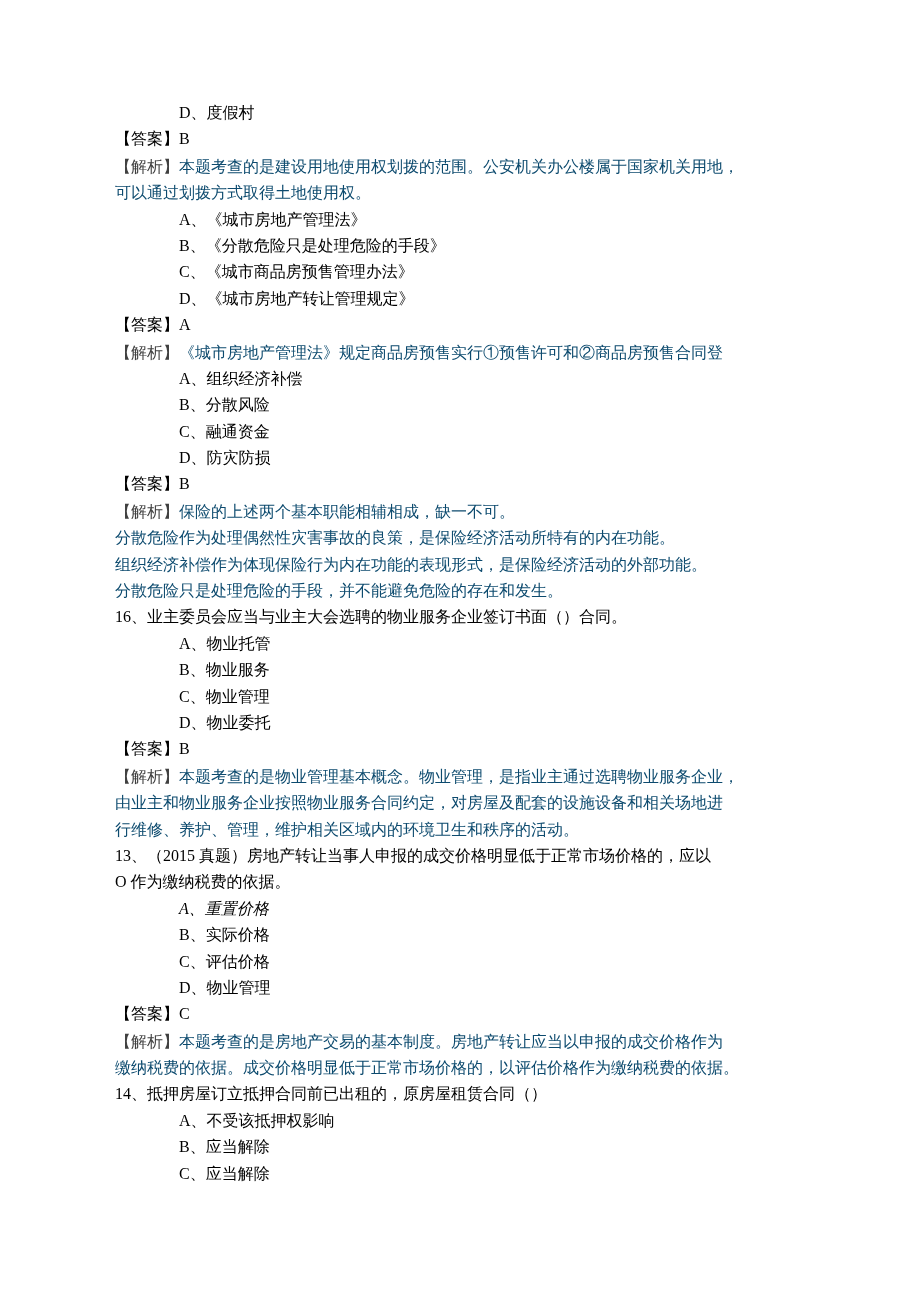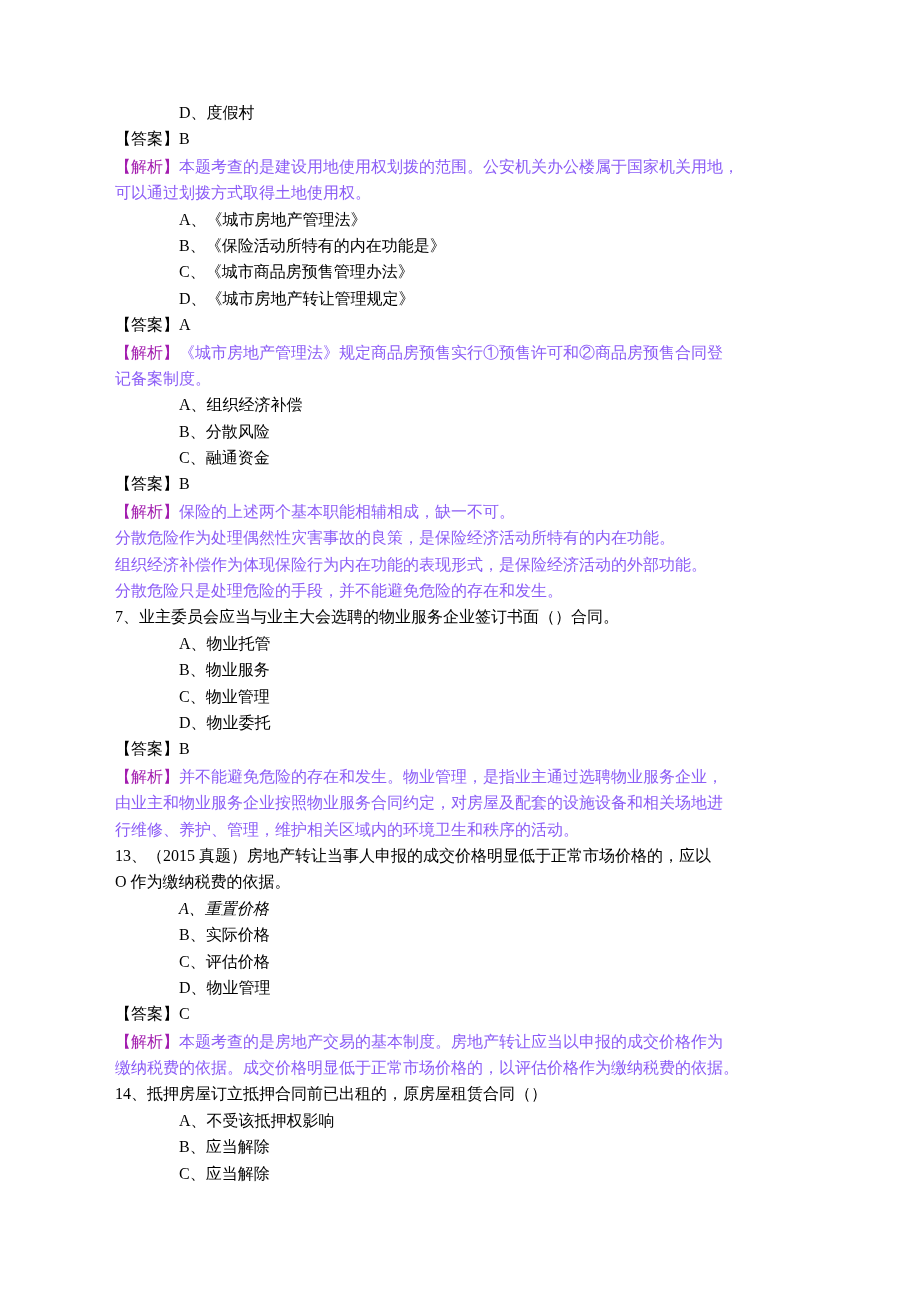--- a/index.html
+++ b/index.html
@@ -29,63 +29,63 @@
     font-style: italic;
   }
   .answer-label {
     color: #000000;
     font-family: Liberation Mono, monospace;
   }
   .answer-val {
     color: #000000;
   }
   .jiexi-label {
-    color: #a21caf;
+    color: #404040;
   }
   .jiexi-text {
-    color: #8b5cf6;
+    color: #0c4a6e;
   }
   .q-text {
     color: #000000;
   }
 </style>
 </head>
 <body>
 
 <div class="page">
 
   <p class="line indent-opt">D、度假村</p>
   <p class="line"><span class="answer-label">【答案】</span><span class="answer-val">B</span></p>
   <p class="line"><span class="jiexi-label">【解析】</span><span class="jiexi-text">本题考查的是建设用地使用权划拨的范围。公安机关办公楼属于国家机关用地，</span></p>
   <p class="line jiexi-text">可以通过划拨方式取得土地使用权。</p>
 
   <p class="line indent-opt">A、《城市房地产管理法》</p>
-  <p class="line indent-opt">B、《保险活动所特有的内在功能是》</p>
+  <p class="line indent-opt">B、《分散危险只是处理危险的手段》</p>
   <p class="line indent-opt">C、《城市商品房预售管理办法》</p>
   <p class="line indent-opt">D、《城市房地产转让管理规定》</p>
   <p class="line"><span class="answer-label">【答案】</span><span class="answer-val">A</span></p>
   <p class="line"><span class="jiexi-label">【解析】</span><span class="jiexi-text">《城市房地产管理法》规定商品房预售实行①预售许可和②商品房预售合同登</span></p>
-  <p class="line jiexi-text">记备案制度。</p>
 
   <p class="line indent-opt">A、组织经济补偿</p>
   <p class="line indent-opt">B、分散风险</p>
   <p class="line indent-opt">C、融通资金</p>
+  <p class="line indent-opt">D、防灾防损</p>
   <p class="line"><span class="answer-label">【答案】</span><span class="answer-val">B</span></p>
   <p class="line"><span class="jiexi-label">【解析】</span><span class="jiexi-text">保险的上述两个基本职能相辅相成，缺一不可。</span></p>
   <p class="line jiexi-text">分散危险作为处理偶然性灾害事故的良策，是保险经济活动所特有的内在功能。</p>
   <p class="line jiexi-text">组织经济补偿作为体现保险行为内在功能的表现形式，是保险经济活动的外部功能。</p>
   <p class="line jiexi-text">分散危险只是处理危险的手段，并不能避免危险的存在和发生。</p>
 
-  <p class="line q-text">7、业主委员会应当与业主大会选聘的物业服务企业签订书面（）合同。</p>
+  <p class="line q-text">16、业主委员会应当与业主大会选聘的物业服务企业签订书面（）合同。</p>
   <p class="line indent-opt">A、物业托管</p>
   <p class="line indent-opt">B、物业服务</p>
   <p class="line indent-opt">C、物业管理</p>
   <p class="line indent-opt">D、物业委托</p>
   <p class="line"><span class="answer-label">【答案】</span><span class="answer-val">B</span></p>
-  <p class="line"><span class="jiexi-label">【解析】</span><span class="jiexi-text">并不能避免危险的存在和发生。物业管理，是指业主通过选聘物业服务企业，</span></p>
+  <p class="line"><span class="jiexi-label">【解析】</span><span class="jiexi-text">本题考查的是物业管理基本概念。物业管理，是指业主通过选聘物业服务企业，</span></p>
   <p class="line jiexi-text">由业主和物业服务企业按照物业服务合同约定，对房屋及配套的设施设备和相关场地进</p>
   <p class="line jiexi-text">行维修、养护、管理，维护相关区域内的环境卫生和秩序的活动。</p>
 
   <p class="line q-text">13、（2015 真题）房地产转让当事人申报的成交价格明显低于正常市场价格的，应以</p>
   <p class="line q-text">O 作为缴纳税费的依据。</p>
   <p class="line indent-opt-i">A、重置价格</p>
   <p class="line indent-opt">B、实际价格</p>
   <p class="line indent-opt">C、评估价格</p>
   <p class="line indent-opt">D、物业管理</p>
   <p class="line"><span class="answer-label">【答案】</span><span class="answer-val">C</span></p>

